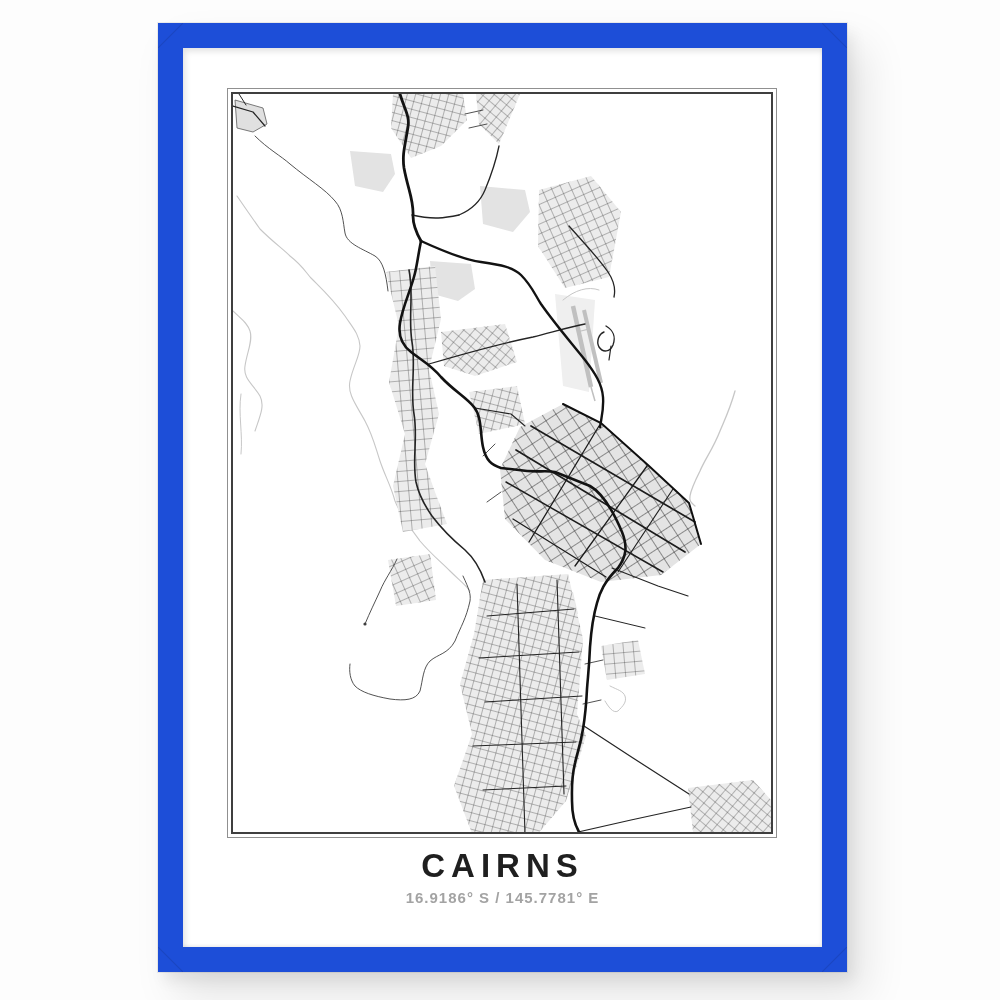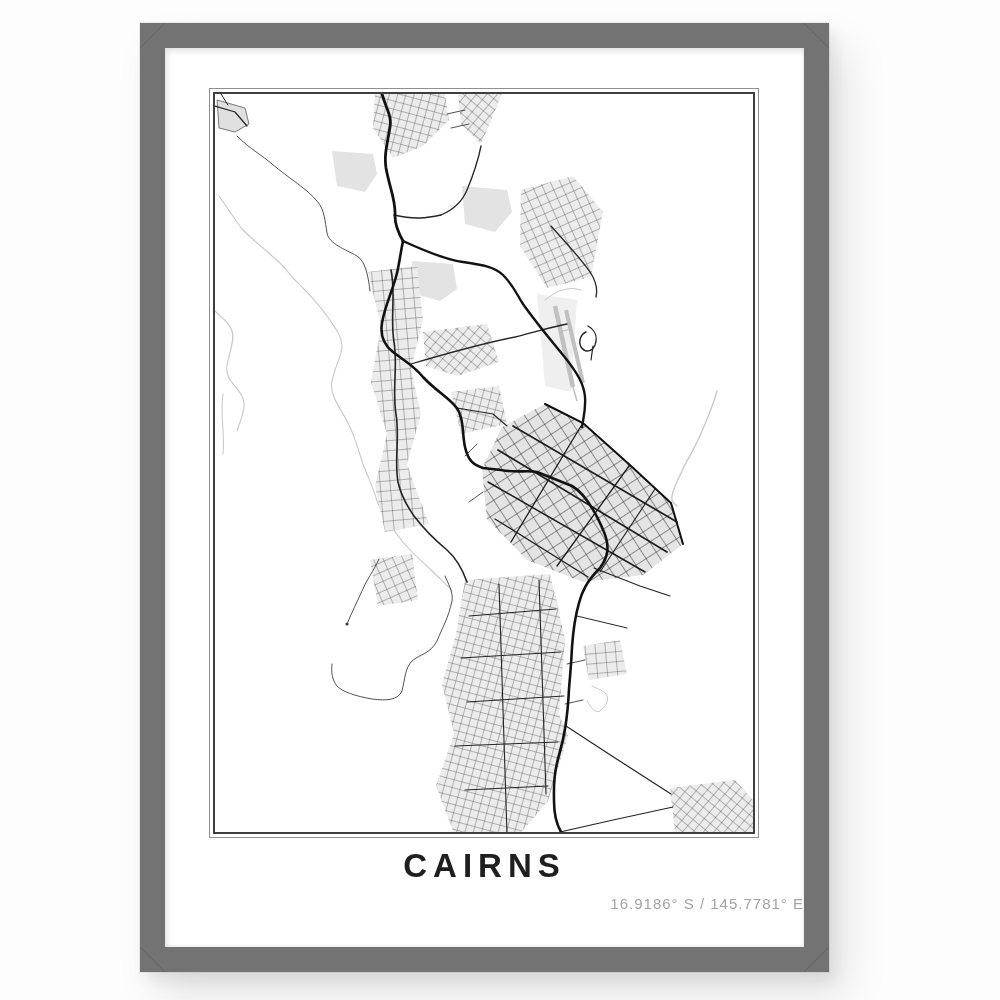--- a/index.html
+++ b/index.html
@@ -2,22 +2,22 @@
 <html><head>
 <meta charset="utf-8">
 <style>
   html,body{margin:0;padding:0;}
   body{
     width:1000px;height:1000px;position:relative;overflow:hidden;
     background:#fdfdfd;
     font-family:"Liberation Sans", sans-serif;
   }
   .frame{
-    position:absolute;left:140px;top:23px;width:689px;height:949px;
-    background:#737373;box-sizing:border-box;padding:25px;
+    position:absolute;left:158px;top:23px;width:689px;height:949px;
+    background:#1d4ed8;box-sizing:border-box;padding:25px;
     box-shadow:18px 24px 40px rgba(0,0,0,0.10), 6px 9px 14px rgba(0,0,0,0.07), 0 0 0 1px #ececec;
   }
   .mitre{position:absolute;width:25px;height:25px;pointer-events:none;}
   .mitre.tl{left:0;top:0;background:linear-gradient(to bottom right,transparent 47%,rgba(0,0,0,.10) 50%,transparent 53%);}
   .mitre.tr{right:0;top:0;background:linear-gradient(to bottom left,transparent 47%,rgba(0,0,0,.10) 50%,transparent 53%);}
   .mitre.bl{left:0;bottom:0;background:linear-gradient(to top right,transparent 47%,rgba(0,0,0,.10) 50%,transparent 53%);}
   .mitre.br{right:0;bottom:0;background:linear-gradient(to top left,transparent 47%,rgba(0,0,0,.10) 50%,transparent 53%);}
   .mat{
     position:relative;width:100%;height:100%;background:#ffffff;
     box-shadow:inset 2px 3px 6px rgba(0,0,0,0.12), inset -1px -2px 3px rgba(0,0,0,0.05);
@@ -33,21 +33,21 @@
   .caption{
     position:absolute;left:0;right:0;top:800px;text-align:center;color:#1c1c1c;
   }
   .title{
     font-size:33px;font-weight:700;letter-spacing:6px;line-height:36px;color:#1f1f1f;
   }
   .subtitle{
     margin-top:3px;font-size:19px;font-weight:400;letter-spacing:4.5px;color:#2b2b2b;
   }
   .coords{
-    margin-top:11px;font-size:15px;font-weight:400;letter-spacing:1px;color:#a3a3a3;text-align:right;
+    margin-top:5px;font-size:15px;font-weight:700;letter-spacing:1px;color:#a3a3a3;
   }
 </style>
 </head>
 <body>
 
 <div class="frame">
   <div class="mitre tl"></div>
   <div class="mitre tr"></div>
   <div class="mitre bl"></div>
   <div class="mitre br"></div>

